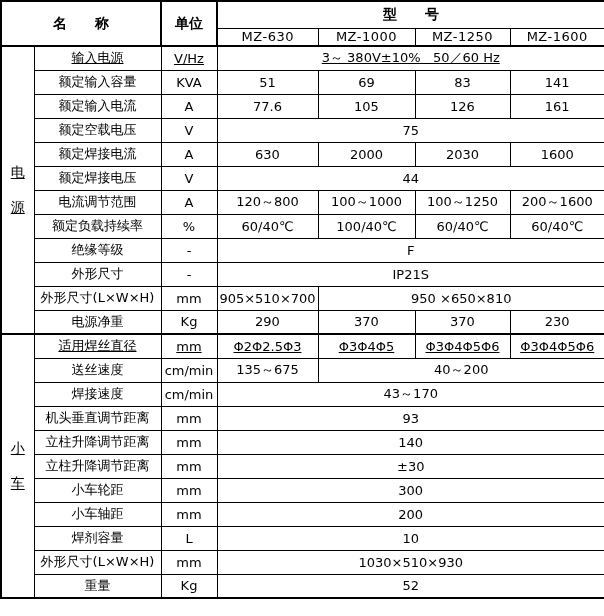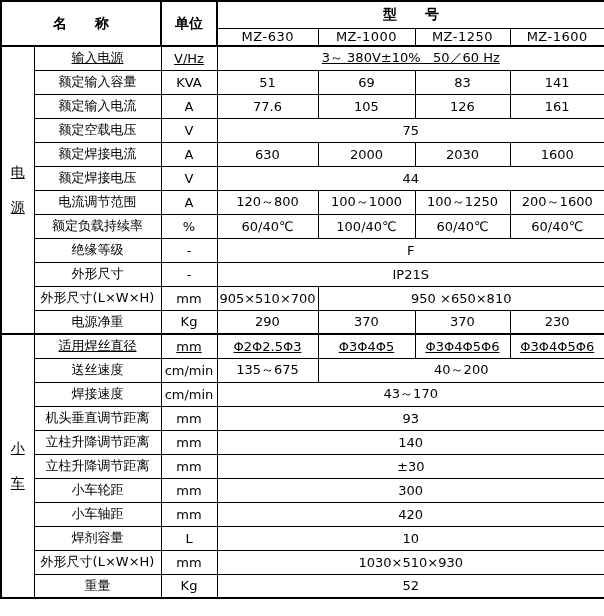--- a/index.html
+++ b/index.html
@@ -211,21 +211,21 @@
         <td class="val-cell" colspan="4">±30</td>
       </tr>
       <tr>
         <td class="name-cell">小车轮距</td>
         <td class="unit-cell">mm</td>
         <td class="val-cell" colspan="4">300</td>
       </tr>
       <tr>
         <td class="name-cell">小车轴距</td>
         <td class="unit-cell">mm</td>
-        <td class="val-cell" colspan="4">420</td>
+        <td class="val-cell" colspan="4">200</td>
       </tr>
       <tr>
         <td class="name-cell">焊剂容量</td>
         <td class="unit-cell">L</td>
         <td class="val-cell" colspan="4">10</td>
       </tr>
       <tr>
         <td class="name-cell">外形尺寸(L×W×H)</td>
         <td class="unit-cell">mm</td>
         <td class="val-cell" colspan="4">1030×510×930</td>

